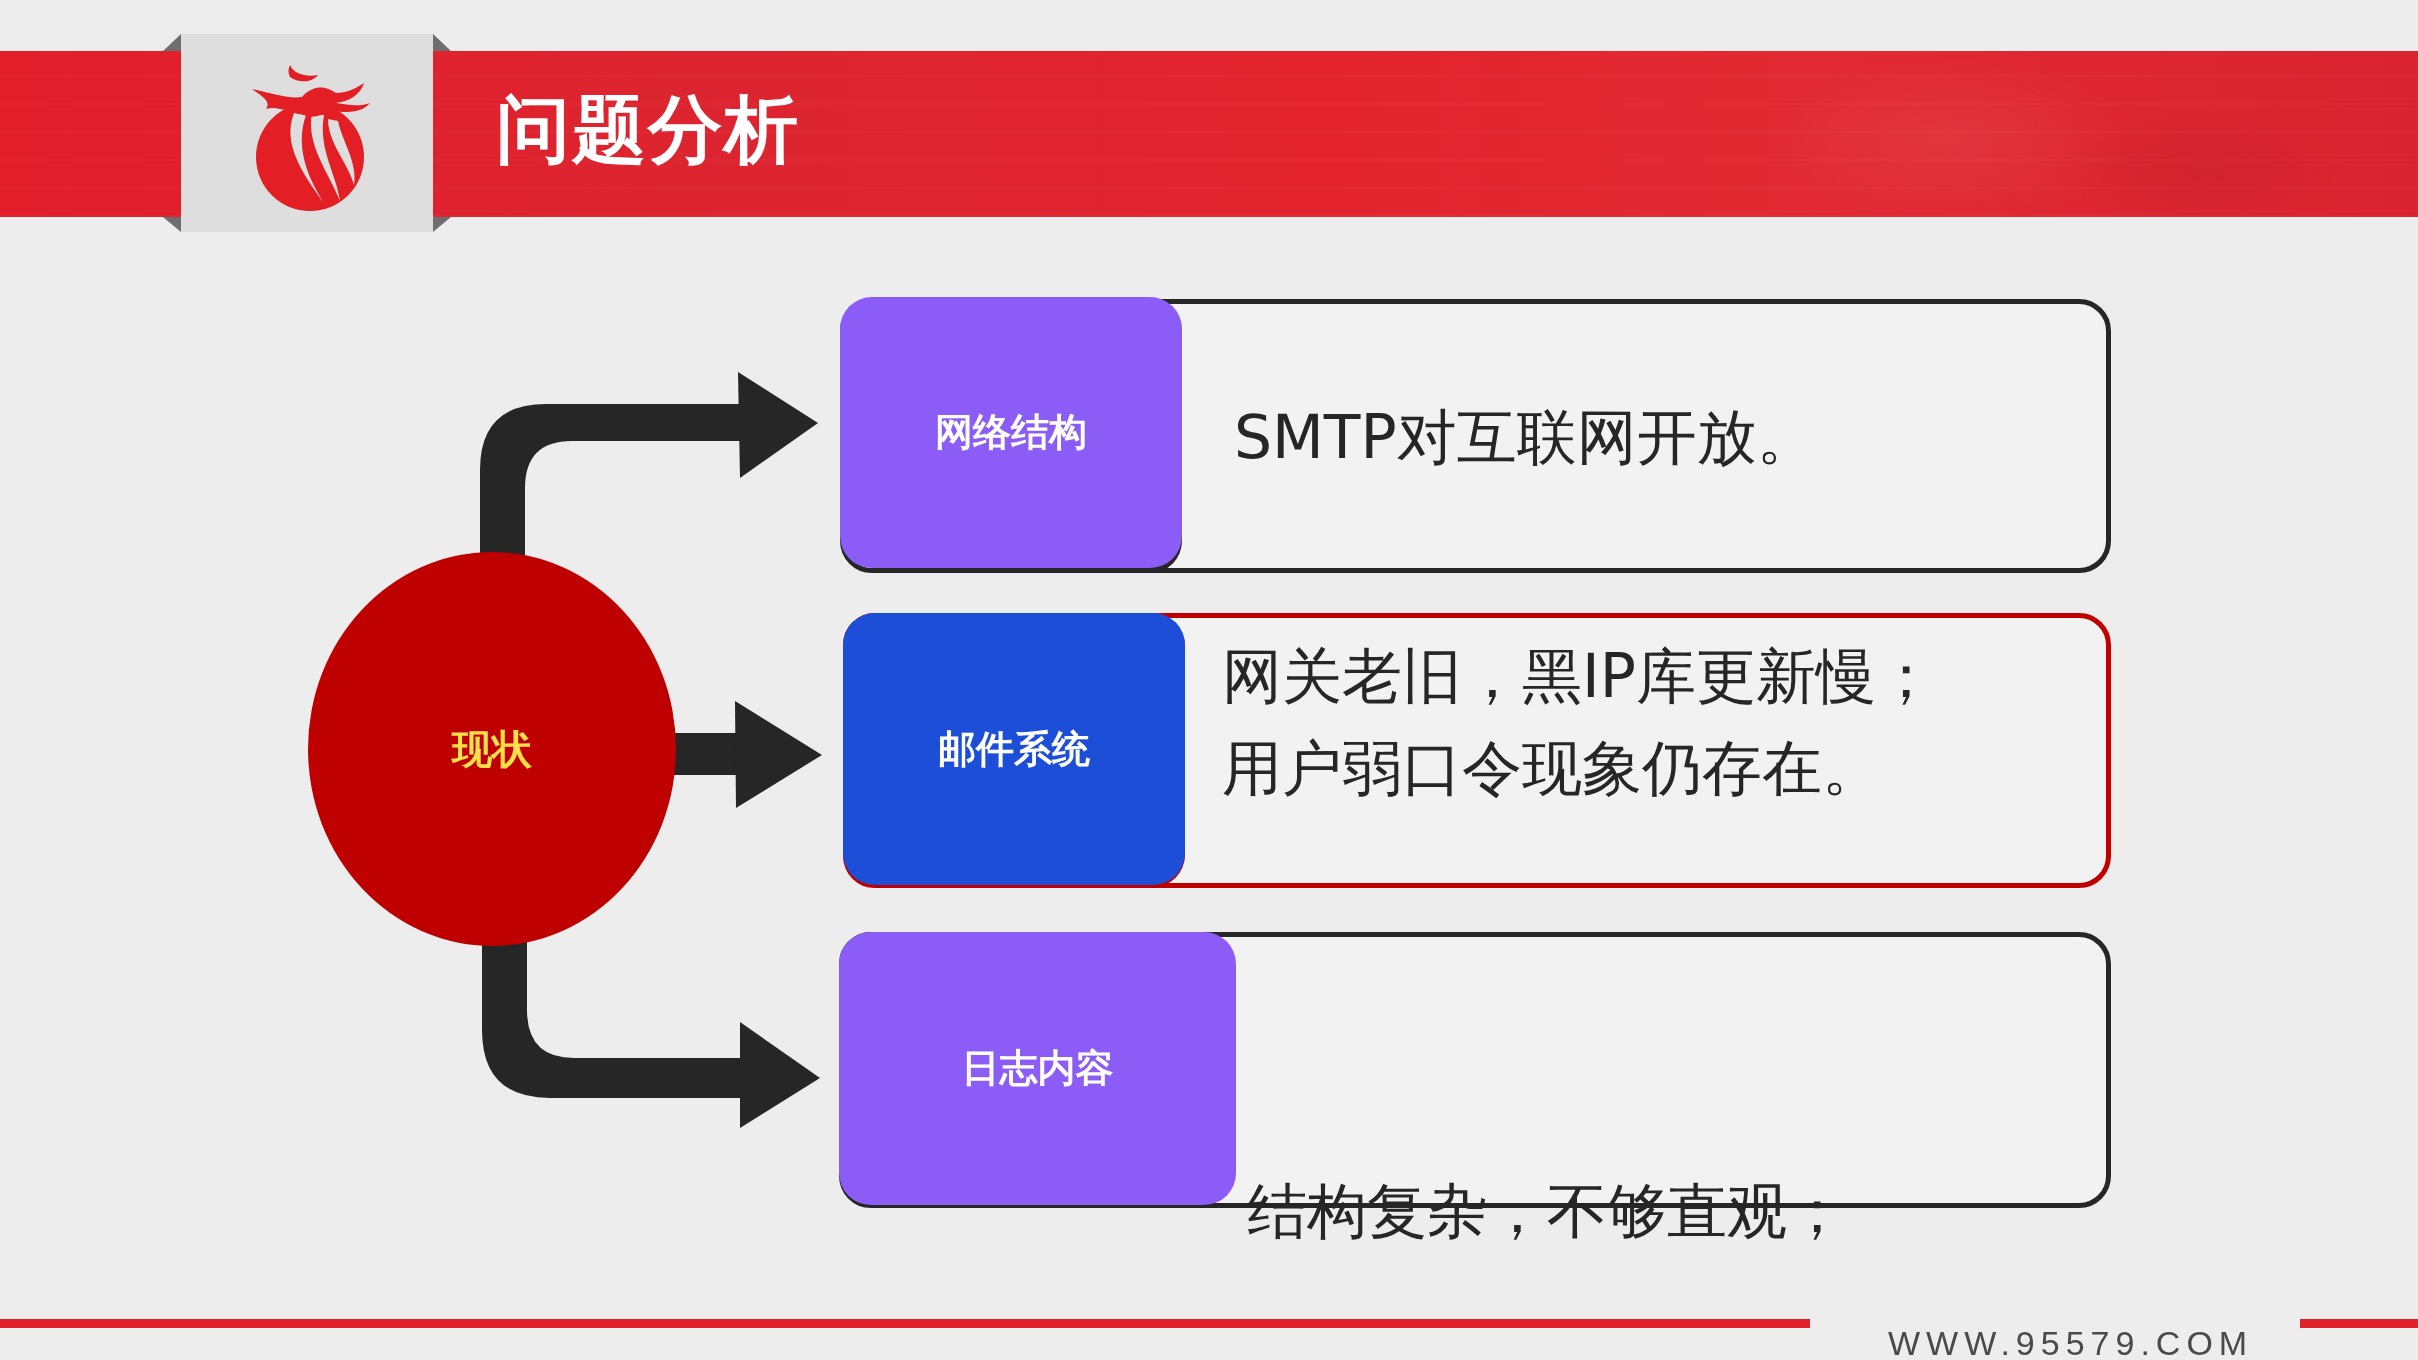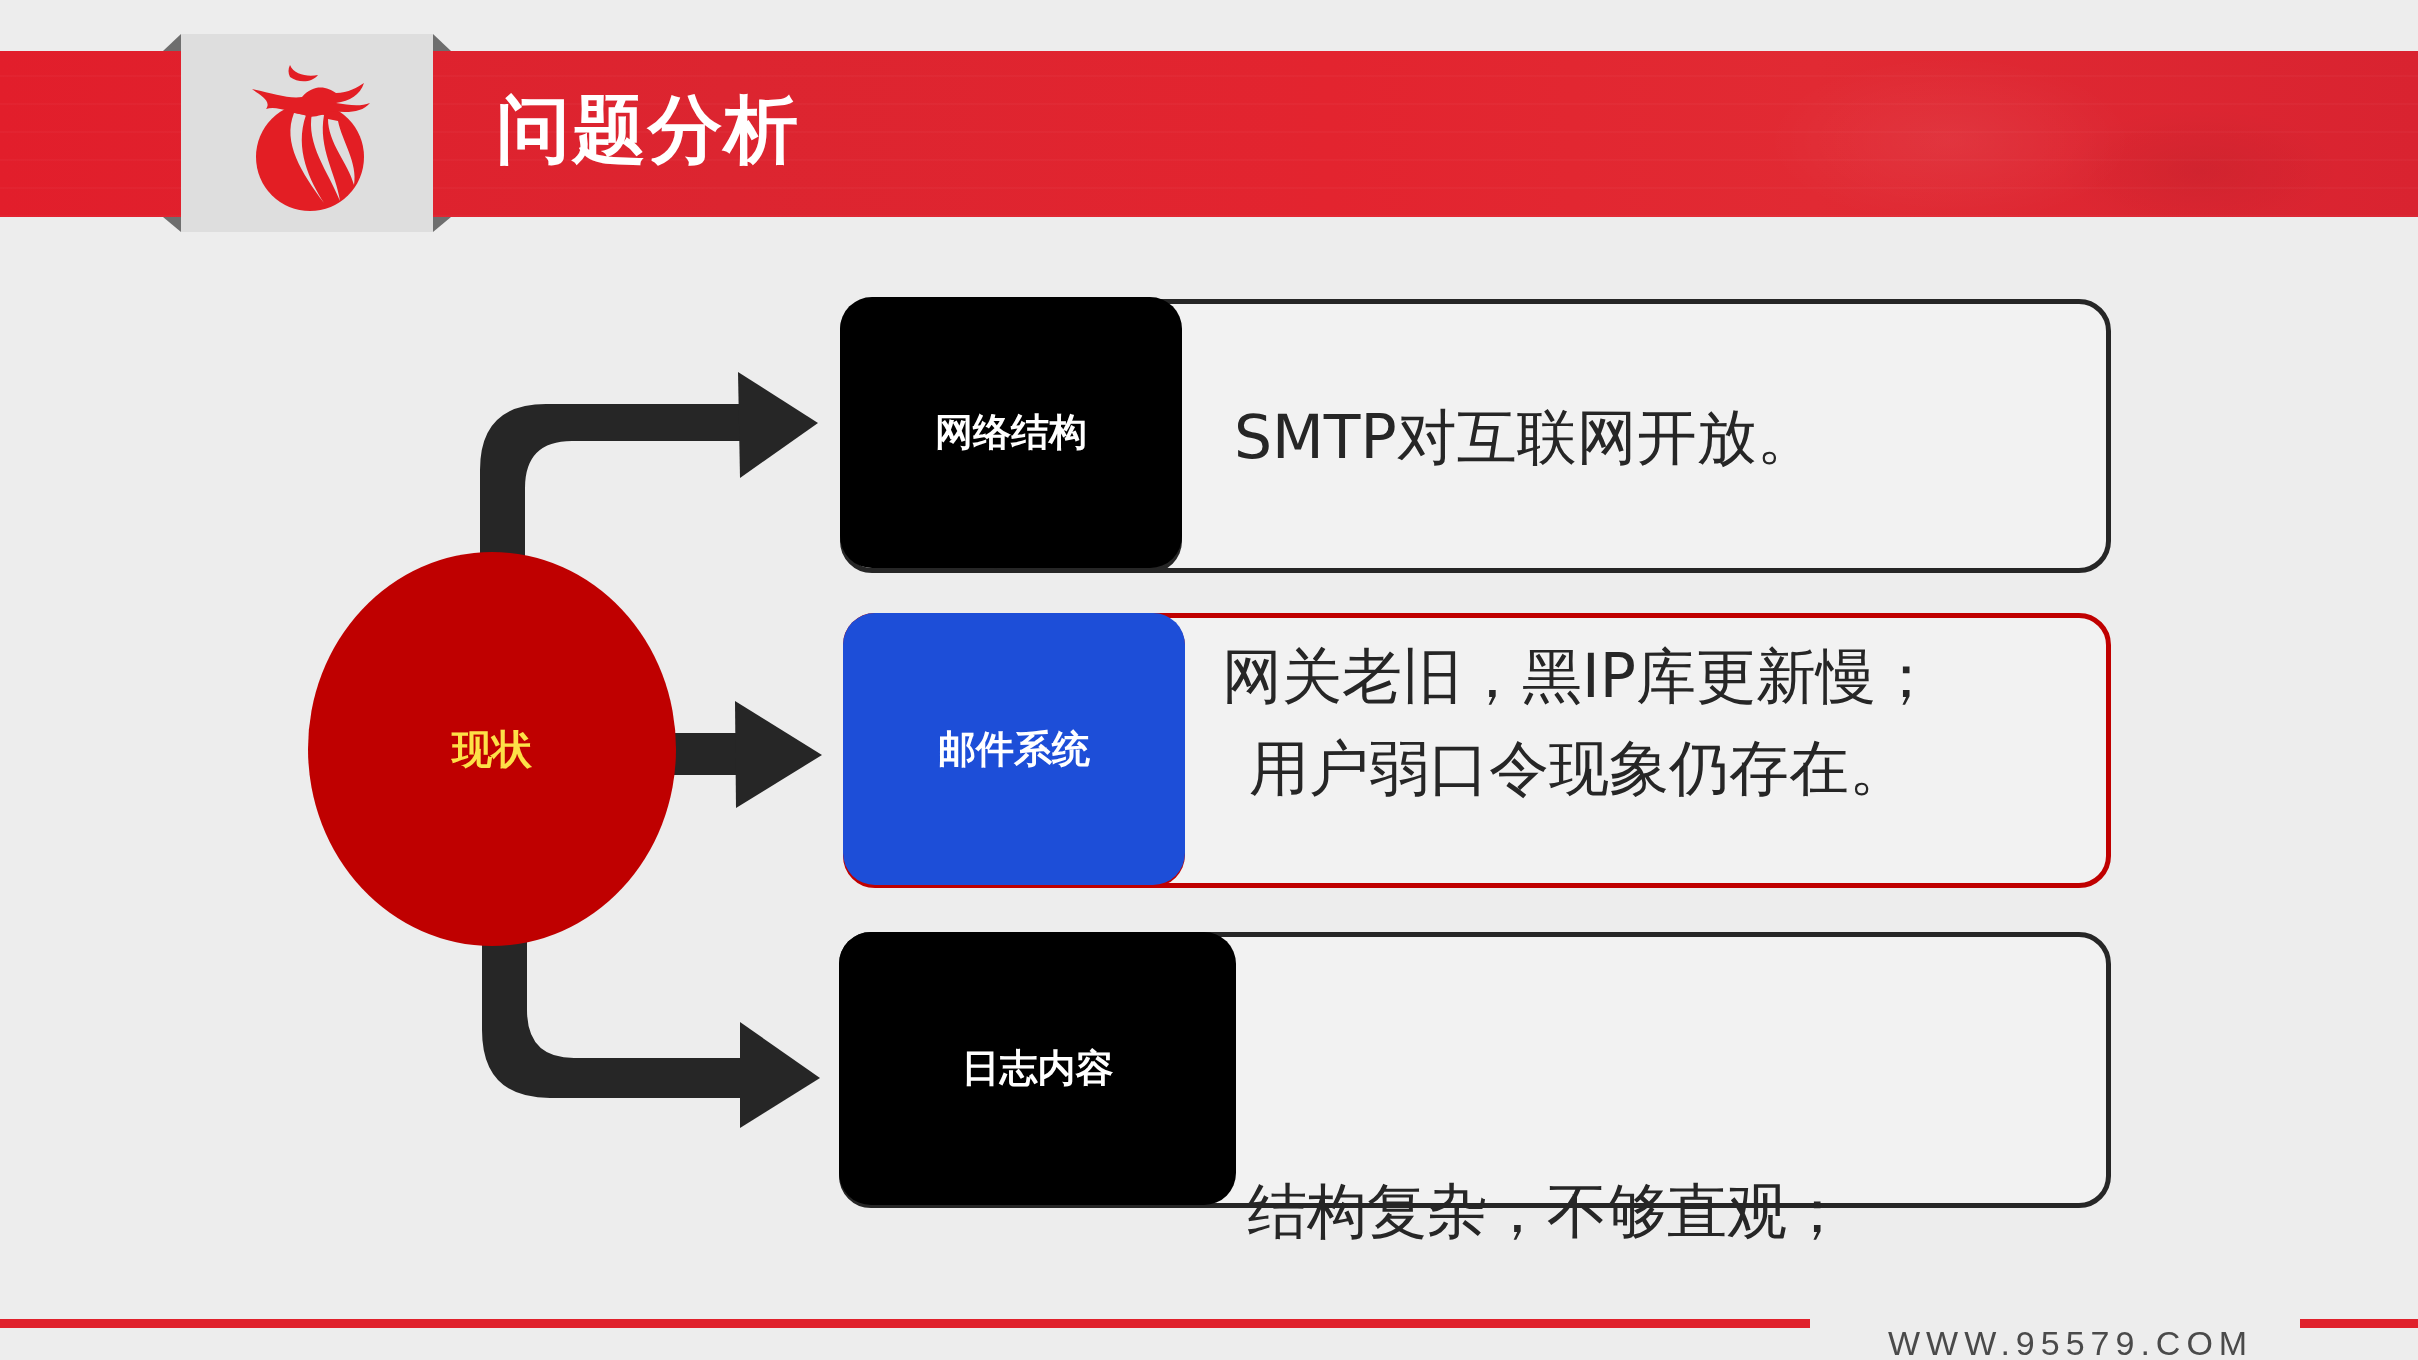--- a/index.html
+++ b/index.html
@@ -44,30 +44,30 @@
     display: flex; align-items: center; justify-content: center;
     color: #fde047; font-weight: bold; font-size: 40px;
   }
 
   .card-outline {
     border: 5px solid #262626; border-radius: 32px; background: #F2F2F2;
     box-sizing: border-box;
   }
   .card-outline.red { border-color: #C00000; }
   .card-label {
-    border-radius: 32px; background: #000000;
+    border-radius: 32px; background: #8b5cf6;
     display: flex; align-items: center; justify-content: center;
     color: #FFFFFF; font-weight: bold; font-size: 38px;
   }
   .card-label.red { background: #1d4ed8; text-align: center; }
   .card-label-shadow { border-radius: 32px; background: #262626; }
   .card-label-shadow.red { background: #BF0000; }
 
   .card-text {
-    color: #262626; font-size: 60px; line-height: 92px; white-space: nowrap; text-align: center;
+    color: #262626; font-size: 60px; line-height: 92px; white-space: nowrap;
   }
 
   
   .footer-line-left { left: 0; top: 1319px; width: 1810px; height: 9px; background: #E0212C; }
   .footer-line-right { left: 2300px; top: 1319px; width: 118px; height: 9px; background: #E0212C; }
   .footer-url {
     left: 1888px; top: 1300px; height: 46px; line-height: 46px;
     color: #4A4A4A; font-size: 34px; letter-spacing: 6px;
     font-family: "Liberation Sans", "DejaVu Sans", sans-serif;
     margin-top: 20px;

